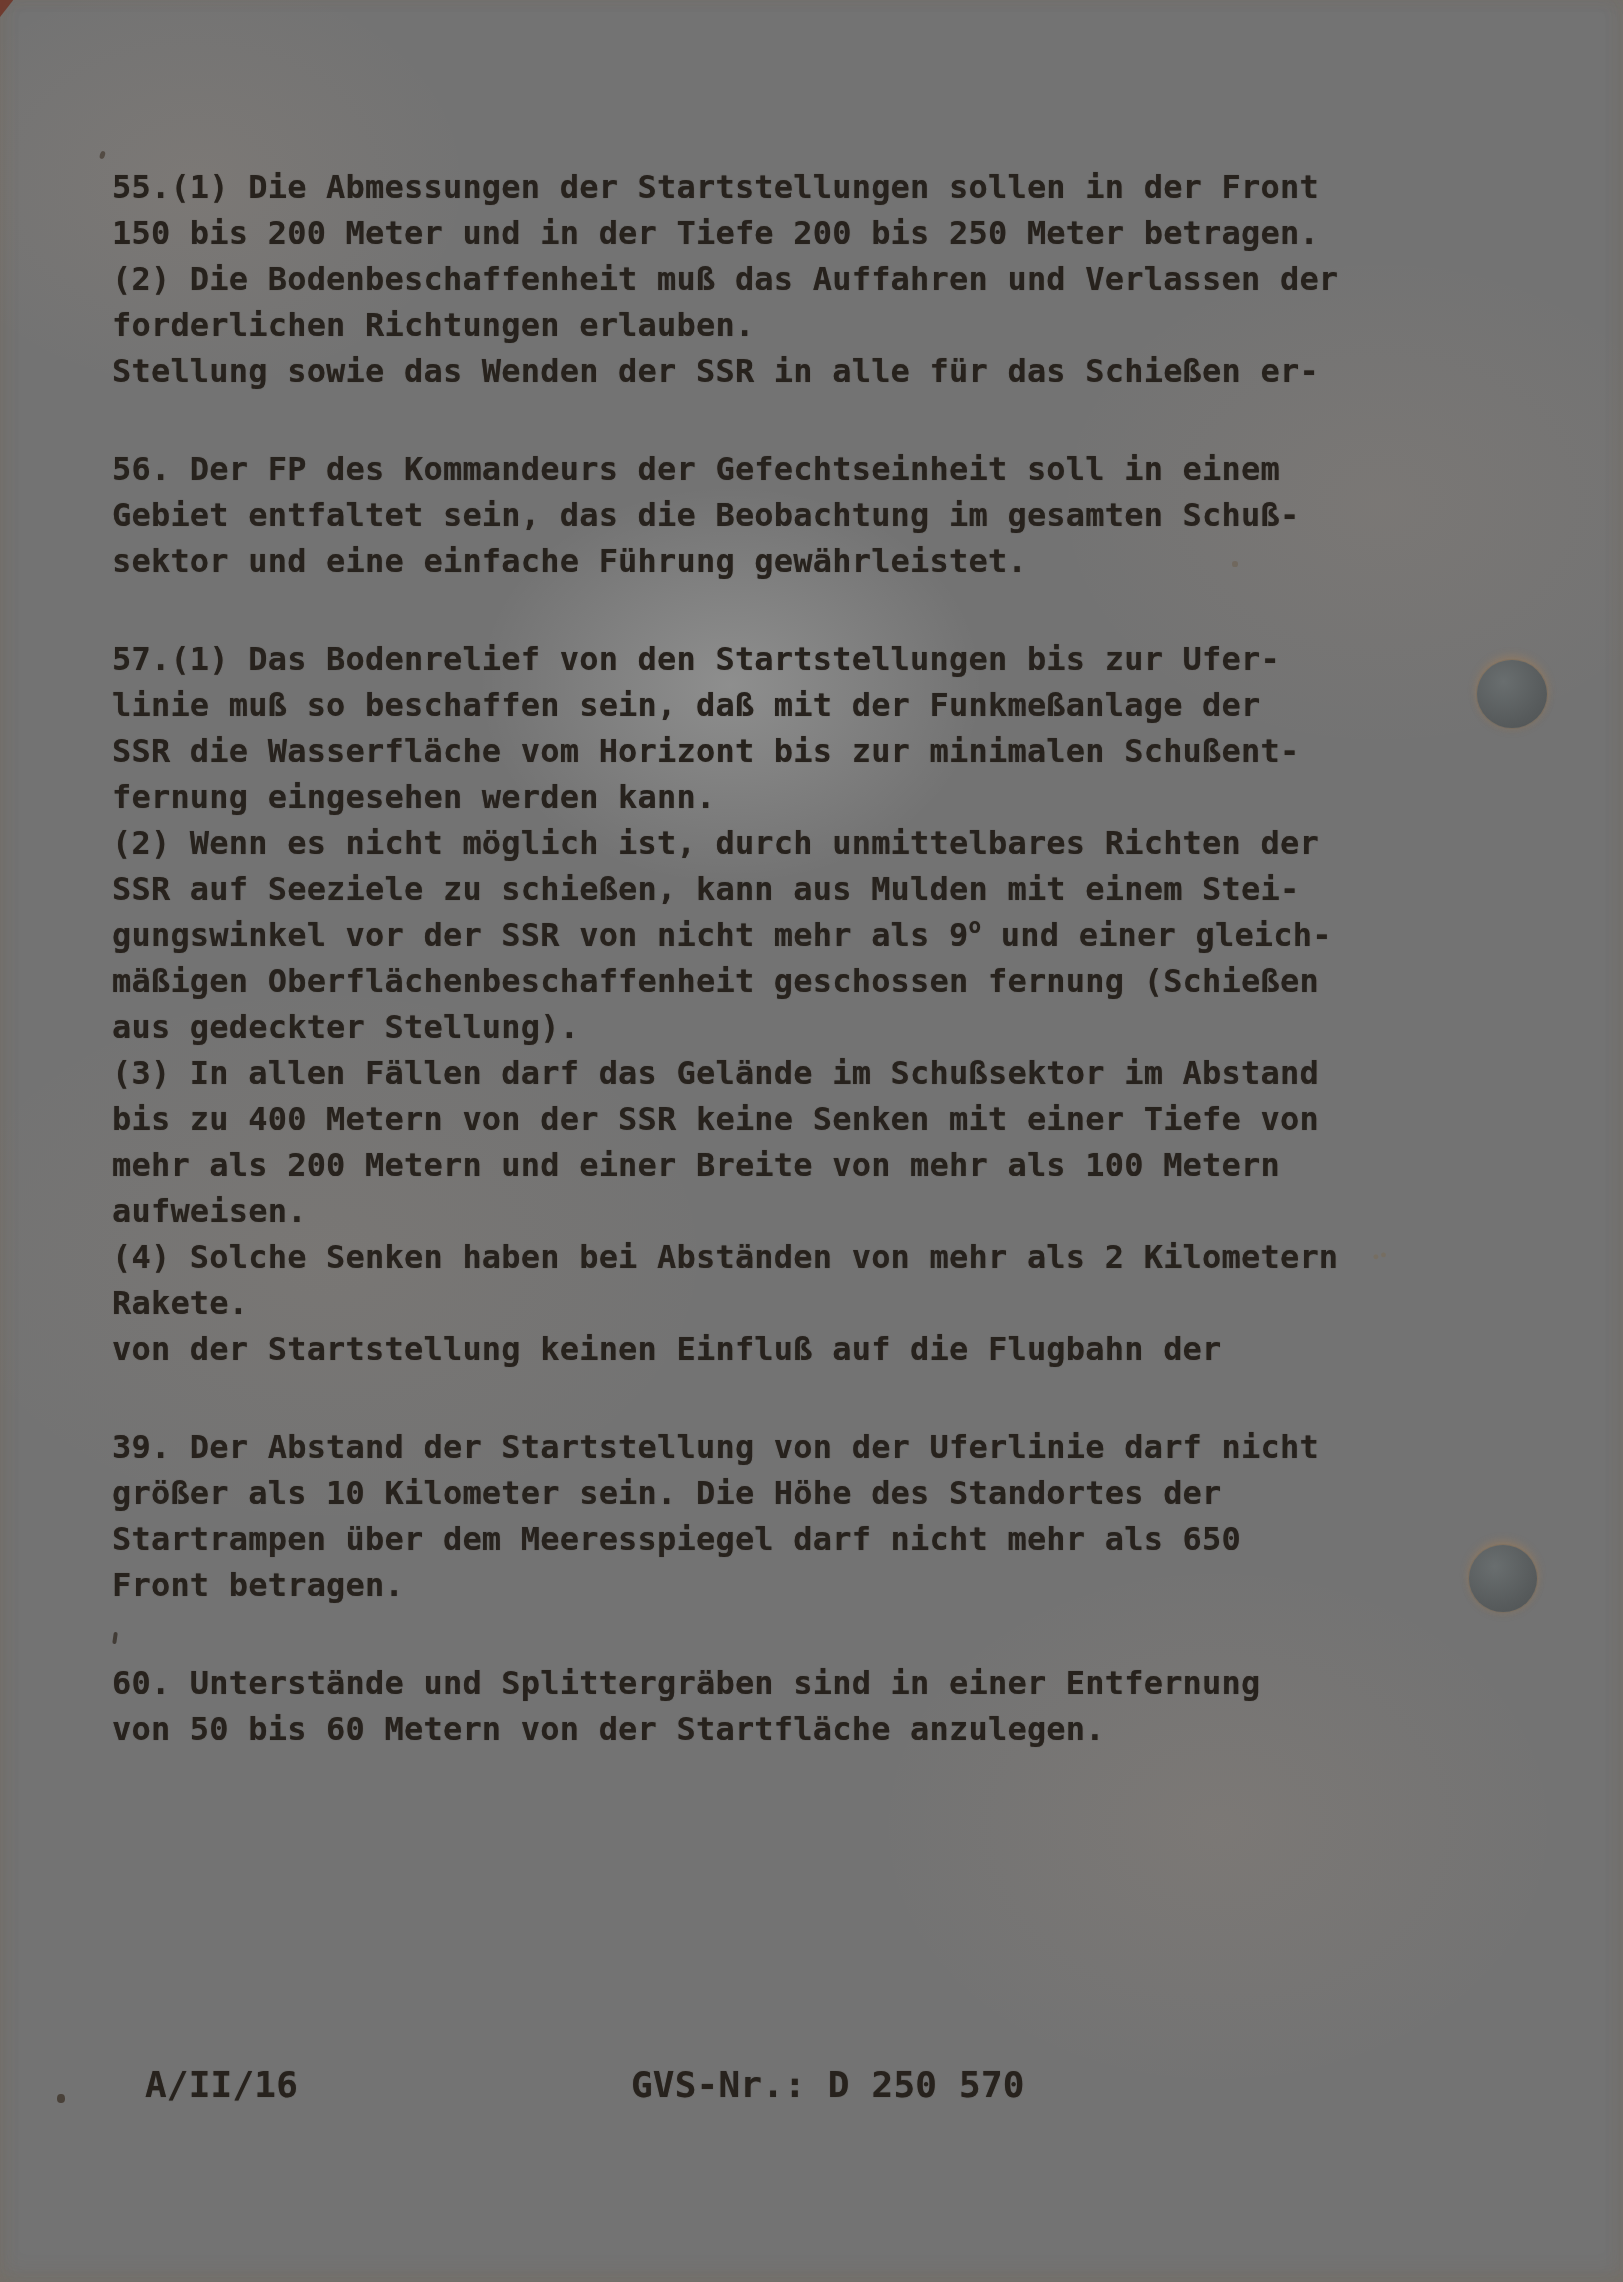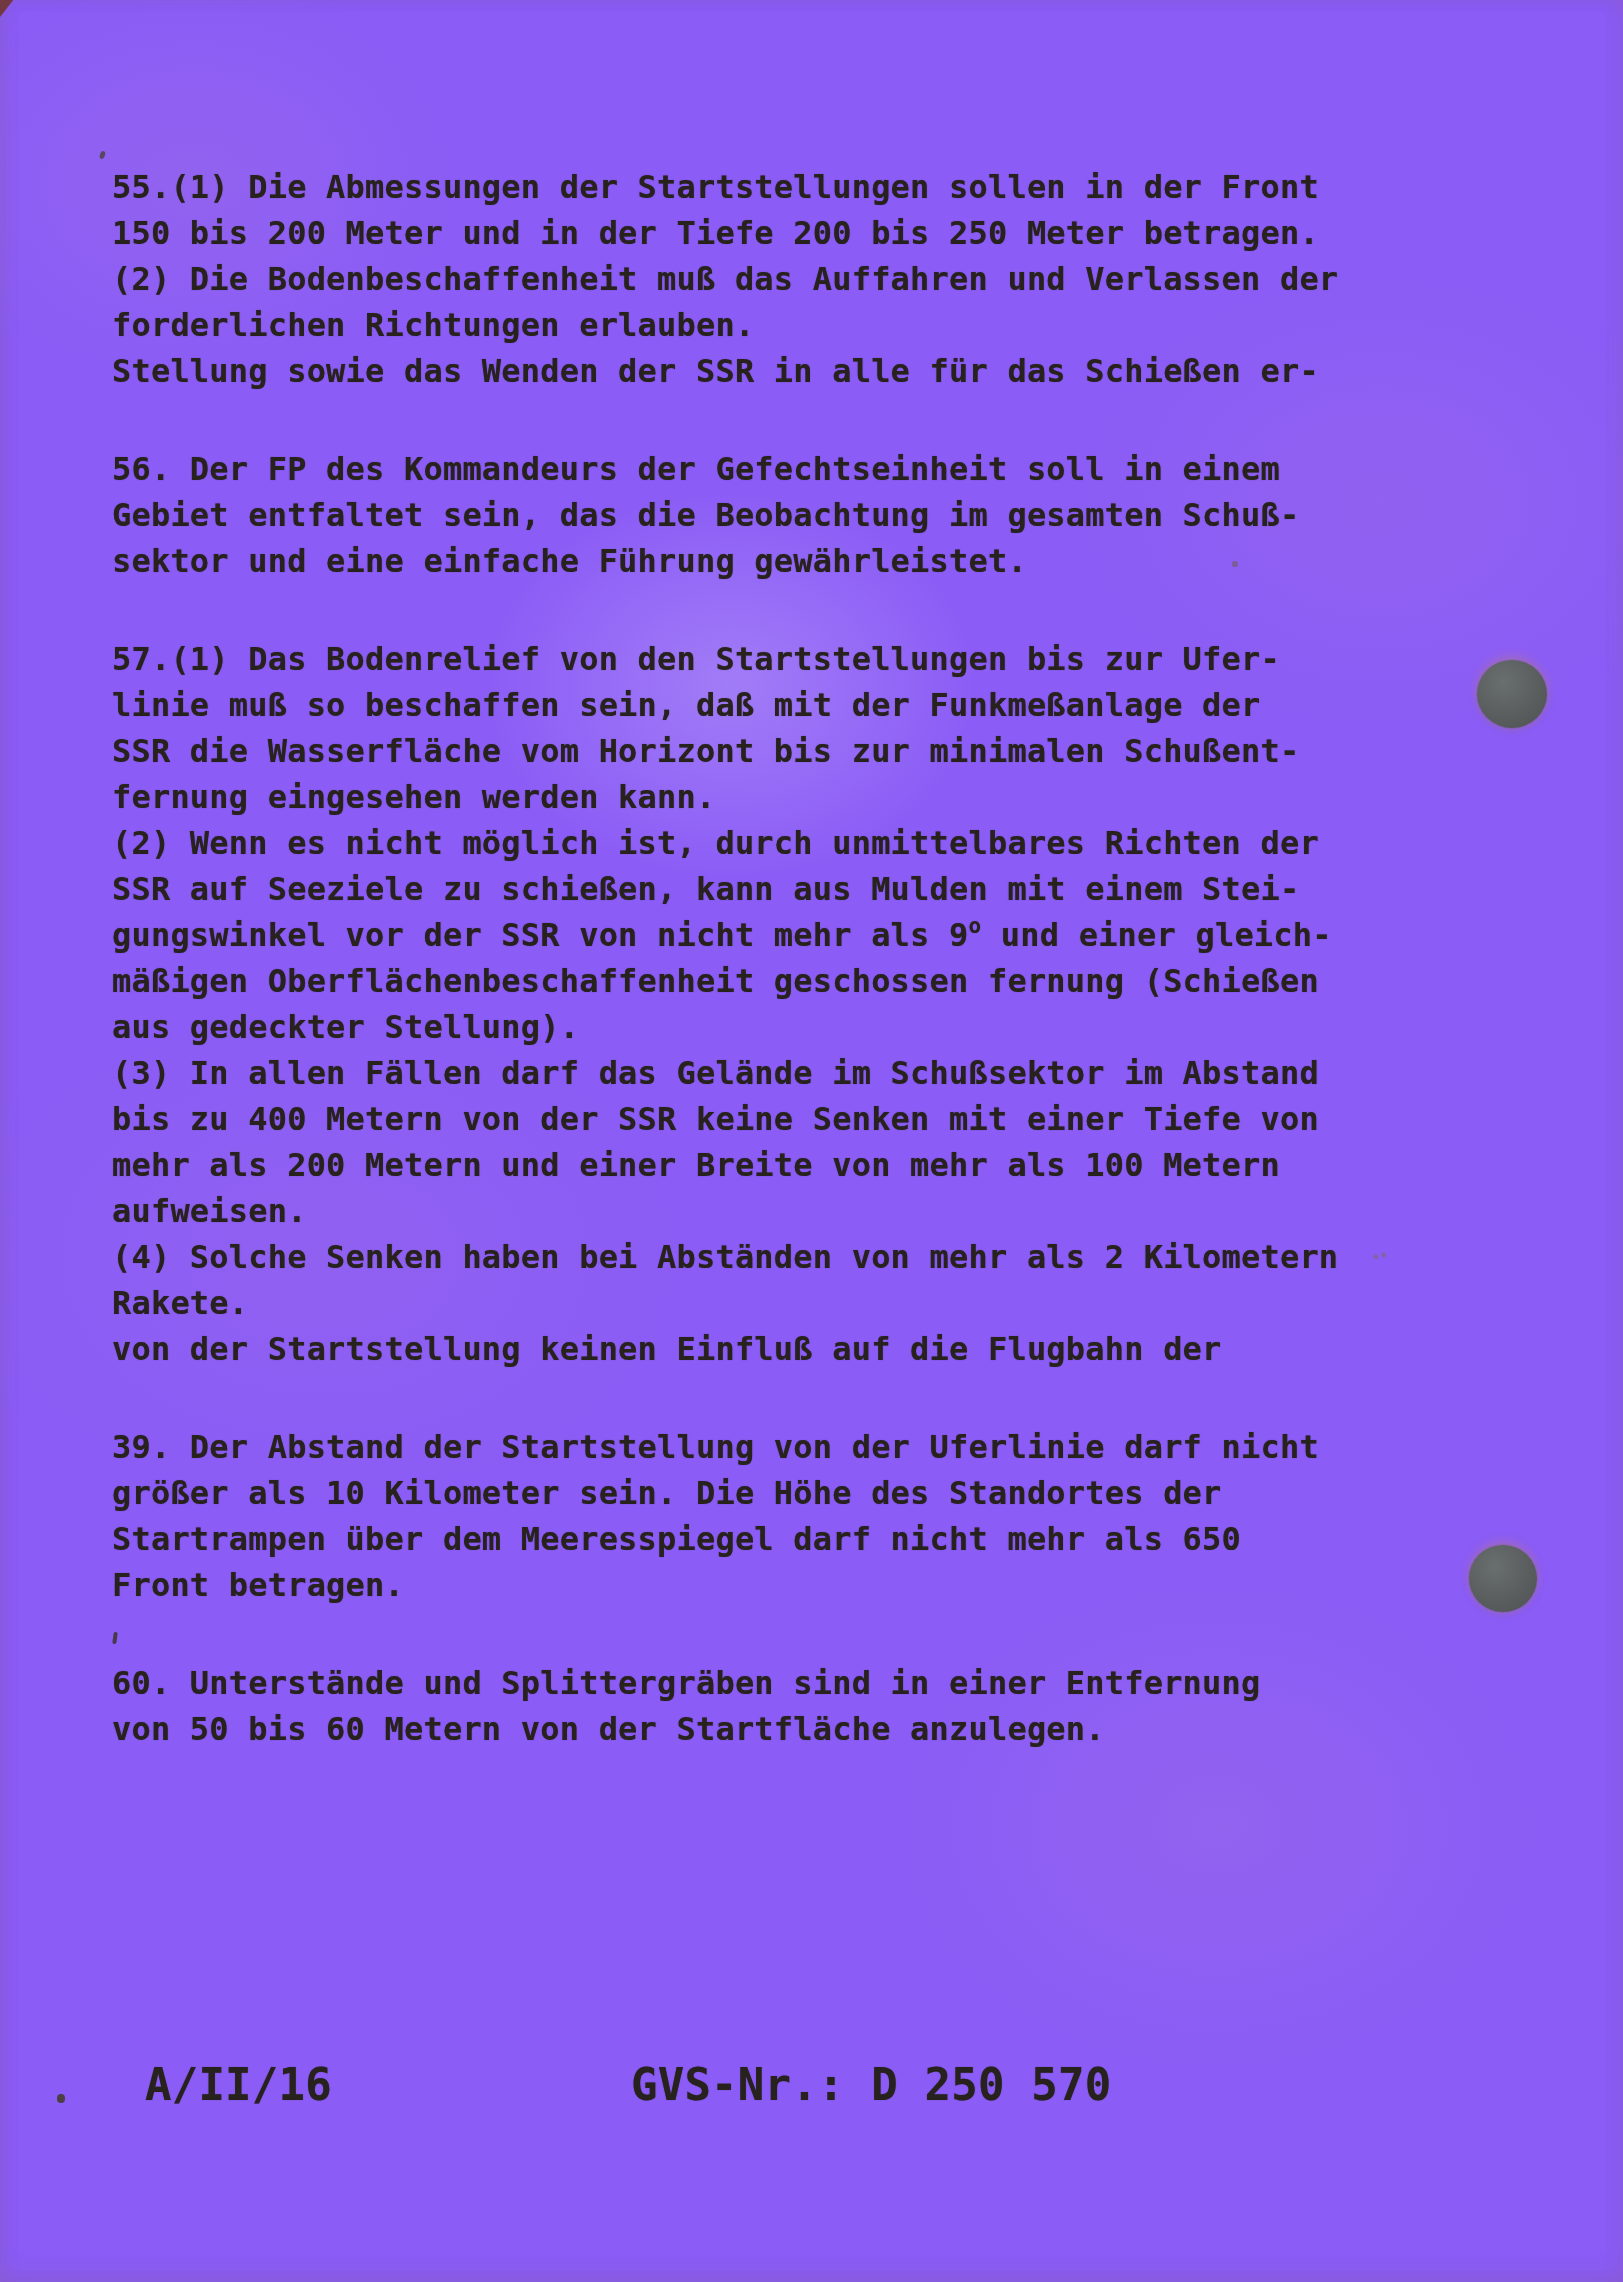--- a/index.html
+++ b/index.html
@@ -4,21 +4,21 @@
 <style>
   html, body {
     margin: 0;
     padding: 0;
     background: #e8e0cc;
   }
   .page {
     position: relative;
     width: 1624px;
     height: 2283px;
-    background: #8b5cf6;
+    background: #737373;
     overflow: hidden;
     font-family: "DejaVu Sans Mono", "Liberation Mono", monospace;
     box-shadow:
       inset 0 -9.5px 21px rgba(130, 95, 50, 0.10),
       inset -5.7px 0 17px rgba(130, 95, 50, 0.05),
       inset 5.7px 0 17px rgba(130, 95, 50, 0.05);
   }
   
   .page::before {
     content: "";
@@ -51,21 +51,21 @@
     line-height: 0;
     vertical-align: 13.3px;
   }
   .footer {
     position: absolute;
     top: 2062px;
     left: 0;
     width: 100%;
     height: 46px;
     color: #27221d;
-    font-size: 44px;
+    font-size: 36px;
     line-height: 46px;
     font-weight: bold;
     letter-spacing: 0.2px;
     text-shadow: 0 0 1px rgba(45, 38, 30, 0.55);
   }
   .footer-left   { position: absolute; left: 145px; white-space: pre; }
   .footer-center { position: absolute; left: 611px; white-space: pre; margin-left: 20px; }
   .hole-punch {
     position: absolute;
     border-radius: 50%;

